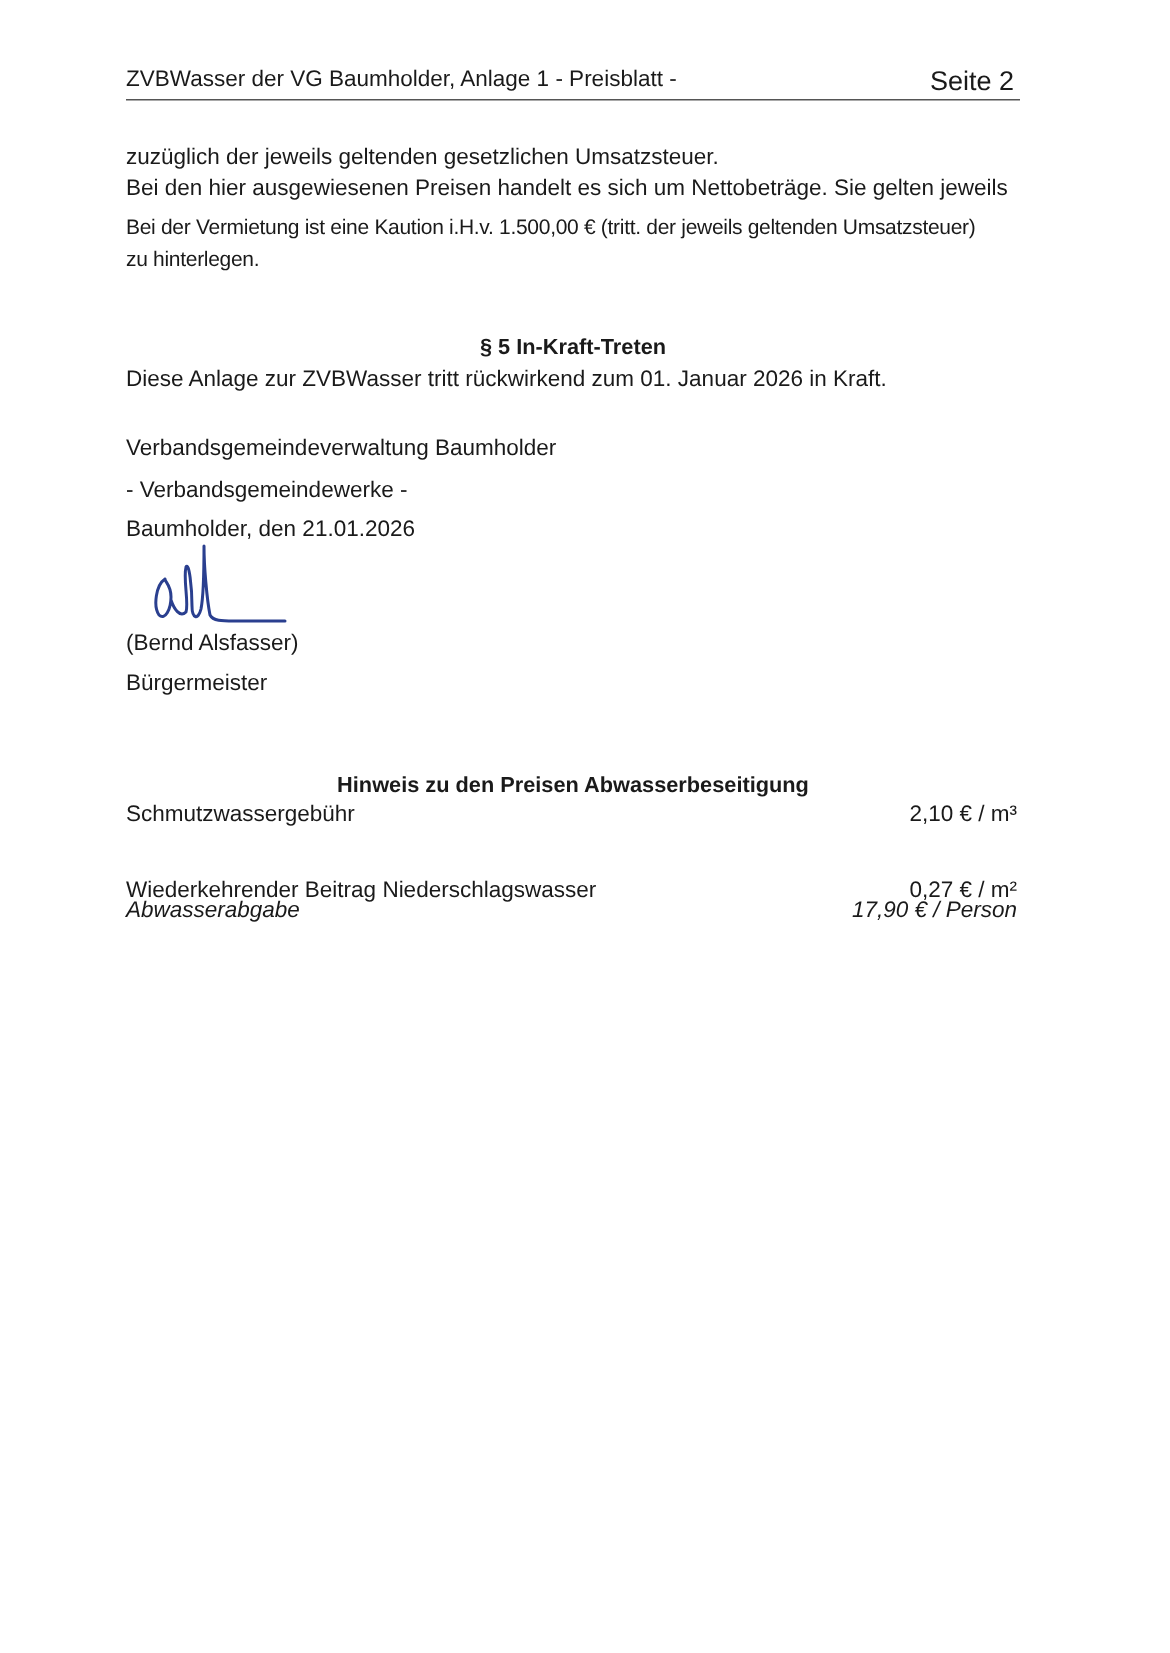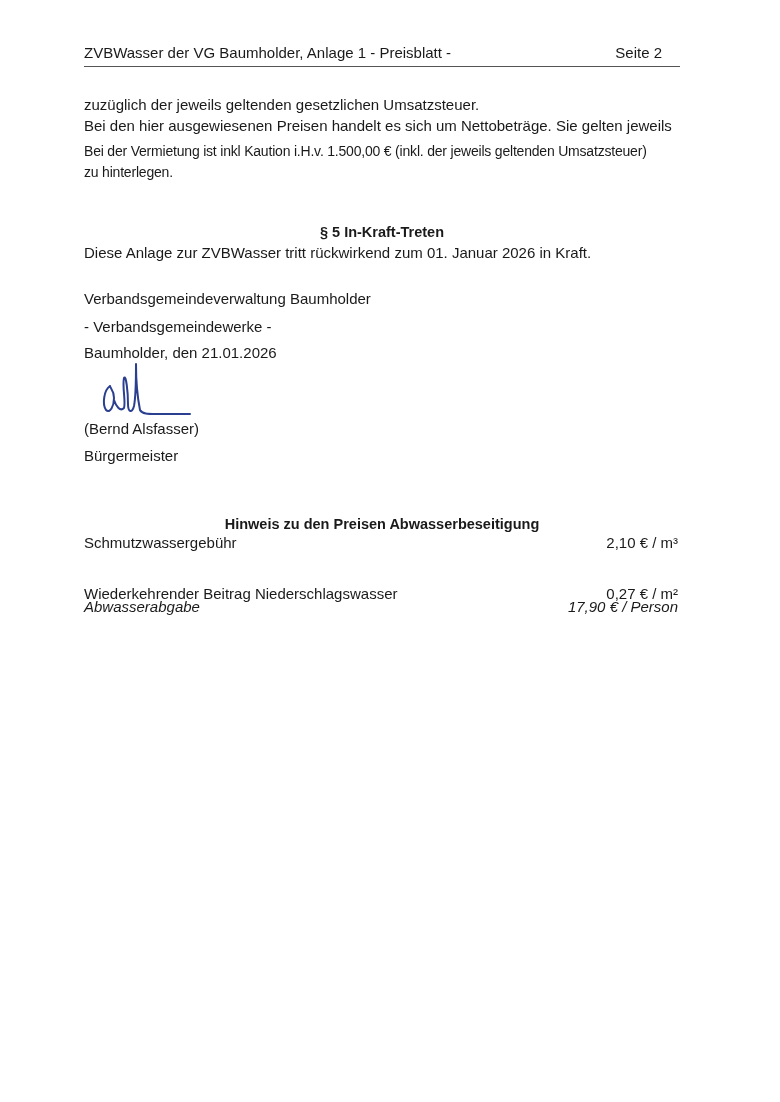--- a/index.html
+++ b/index.html
@@ -1,21 +1,21 @@
 <!DOCTYPE html>
 <html><head>
 <meta charset="utf-8">
 <style>
   html, body { margin:0; padding:0; background:#ffffff; }
   body { width:780px; height:1102px; position:relative; overflow:hidden;
          font-family:"Liberation Sans", sans-serif; color:#1a1a1a; }
   .abs { position:absolute; }
   .header { left:84px; top:44px; width:596px; height:22px; border-bottom:1.5px solid #555;text-decoration:underline; }
   .header-title { left:0; top:0; font-size:15px; }
-  .header-page { right:18px; top:0; font-size:15px; }
+  .header-page { right:4px; top:0; font-size:18px; }
   .p { left:84px; font-size:15px; line-height:21px; width:600px; }
   .p.small { font-size:14px; letter-spacing:-0.2px; }
   .heading { left:84px; width:596px; text-align:center; font-weight:bold; font-size:14.5px;margin-top:16px; }
   .line { left:84px; font-size:15px; }
   .price-row { left:84px; width:596px; height:22px; font-size:15px; }
   .price-label { position:absolute; left:0; top:0; }
   .price-value { position:absolute; right:2px; top:0; }
   .sig { left:96px; top:356px; width:100px; height:64px; }
 </style>
 </head>
@@ -25,21 +25,21 @@
   <span class="abs header-title">ZVBWasser der VG Baumholder, Anlage 1 - Preisblatt -</span>
   <span class="abs header-page">Seite 2</span>
 </div>
 
 <div class="abs p" style="top:94px;">
   <div>zuzüglich der jeweils geltenden gesetzlichen Umsatzsteuer.</div>
   <div>Bei den hier ausgewiesenen Preisen handelt es sich um Nettobeträge. Sie gelten jeweils</div>
 </div>
 
 <div class="abs p small" style="top:141px;">
-  <div>Bei der Vermietung ist inkl Kaution i.H.v. 1.500,00 € (inkl. der jeweils geltenden Umsatzsteuer)</div>
+  <div>Bei der Vermietung ist eine Kaution i.H.v. 1.500,00 € (tritt. der jeweils geltenden Umsatzsteuer)</div>
   <div>zu hinterlegen.</div>
 </div>
 
 <div class="abs heading" style="top:208px;">§ 5 In-Kraft-Treten</div>
 <div class="abs line" style="top:244px;text-align:right;">Diese Anlage zur ZVBWasser tritt rückwirkend zum 01. Januar 2026 in Kraft.</div>
 
 <div class="abs line" style="top:290px;">Verbandsgemeindeverwaltung Baumholder</div>
 <div class="abs line" style="top:318px;">- Verbandsgemeindewerke -</div>
 <div class="abs line" style="top:344px;">Baumholder, den 21.01.2026</div>
 

